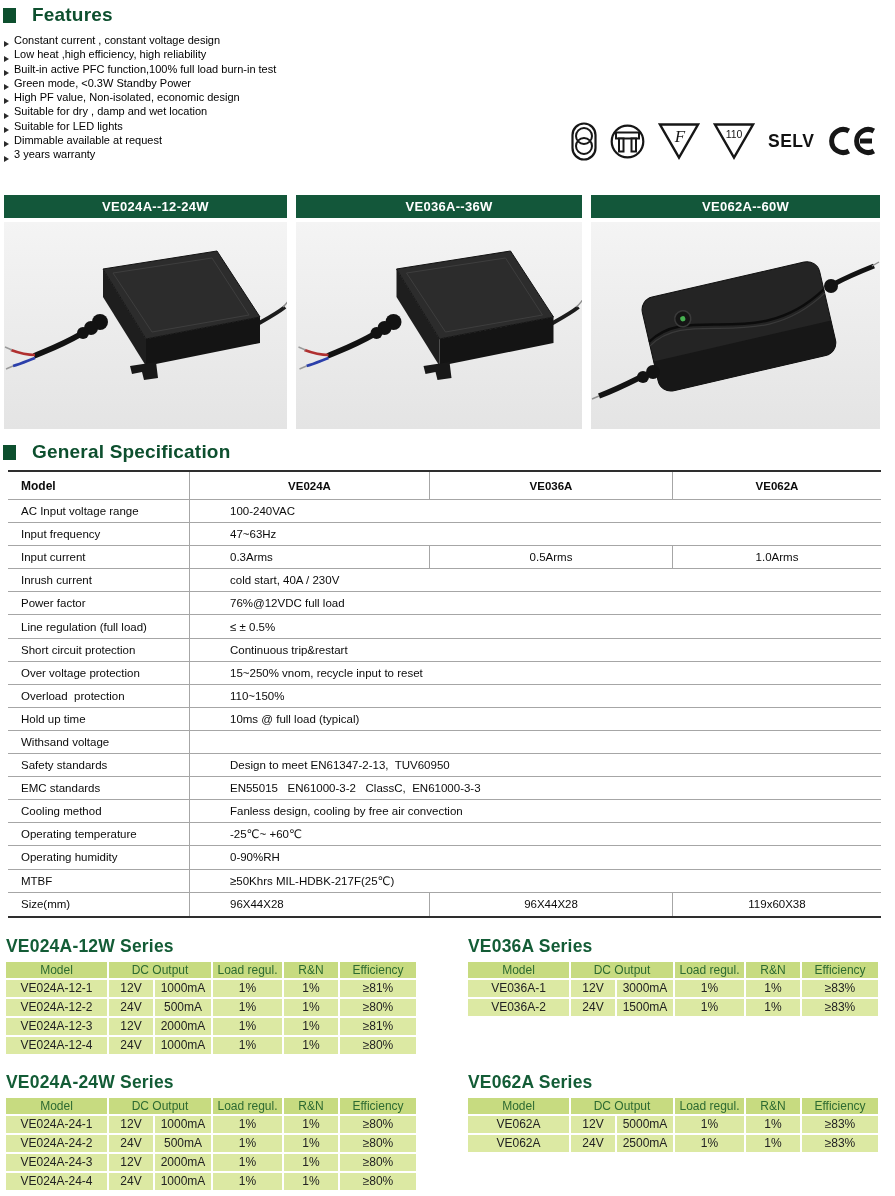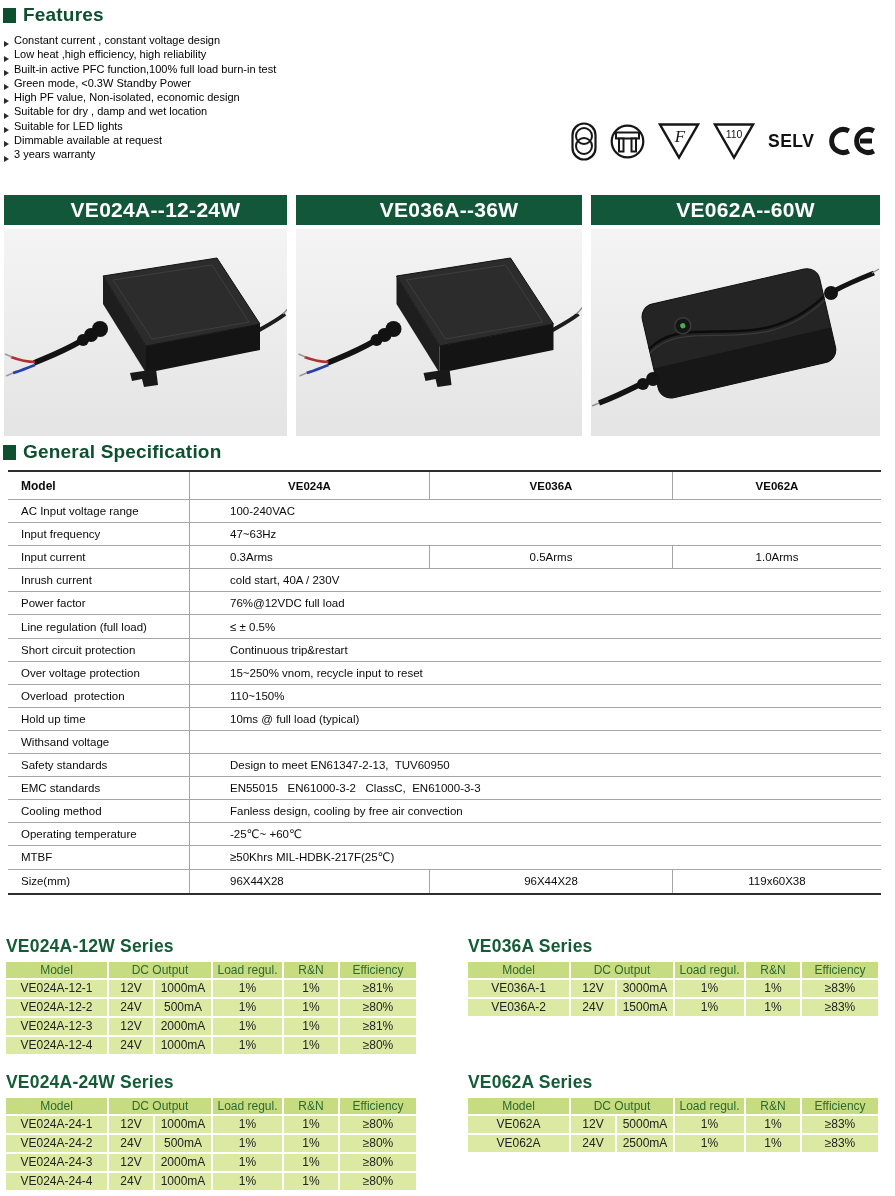--- a/index.html
+++ b/index.html
@@ -2,38 +2,38 @@
 <html><head>
 <meta charset="utf-8">
 <style>
   html,body{margin:0;padding:0;}
   body{
     width:895px;height:1196px;position:relative;background:#fff;
     font-family:"Liberation Sans","DejaVu Sans",sans-serif;color:#111;
     overflow:hidden;
   }
   
-  .heading{position:absolute;display:flex;align-items:center;gap:7px;}
+  .heading{position:absolute;display:flex;align-items:center;gap:16px;}
   .heading .sq{width:13px;height:15px;background:#0d4f2e;flex:0 0 auto;}
   .heading .txt{font-size:19px;font-weight:bold;color:#0d4f2e;letter-spacing:0.2px;}
 
   
   #features{position:absolute;left:3px;top:4px;width:560px;}
   #features-list{margin-top:7px;}
   .feat{display:flex;align-items:flex-end;font-size:11px;line-height:14.3px;color:#000;}
   .bullet{width:0;height:0;border-left:5px solid #2b2b2b;border-top:3px solid transparent;
           border-bottom:3px solid transparent;margin:4px 5px 0 1px;flex:0 0 auto;}
 
   
   #certs{position:absolute;left:571px;top:110px;height:62px;display:flex;align-items:center;gap:13px;}
   .selv{font-weight:bold;font-size:17.5px;letter-spacing:0.5px;color:#111;}
 
   
   #products{position:absolute;left:4px;top:195px;display:grid;grid-template-columns:283px 286px 289px;column-gap:9px;}
-  .pbar{height:30px;background:#13573a;color:#fff;font-weight:bold;font-size:21px;
+  .pbar{height:23px;background:#13573a;color:#fff;font-weight:bold;font-size:13px;
         display:flex;align-items:center;justify-content:center;letter-spacing:0.3px;padding-left:20px;}
   .pimg{margin-top:4px;height:207px;background:linear-gradient(#f4f4f4,#e4e4e4);position:relative;overflow:hidden;}
   .pimg svg{position:absolute;left:0;top:0;}
 
   
   #gs-heading{left:3px;top:441px;}
   #spec-table{position:absolute;left:8px;top:470px;width:873px;
               border-top:2px solid #2e2e2e;border-bottom:2px solid #2e2e2e;}
   .spec-row{display:grid;grid-template-columns:182px 240px 243px 208px;height:23.1px;
             box-sizing:border-box;border-bottom:1px solid #a6a6a6;}
@@ -268,20 +268,24 @@
     </div>
     <div class="spec-row">
       <div class="cell-label">Cooling method</div>
       <div class="cell-span">Fanless design, cooling by free air convection</div>
     </div>
     <div class="spec-row">
       <div class="cell-label">Operating temperature</div>
       <div class="cell-span">-25℃~ +60℃</div>
     </div>
     <div class="spec-row">
+      <div class="cell-label">Operating humidity</div>
+      <div class="cell-span">0-90%RH</div>
+    </div>
+    <div class="spec-row">
       <div class="cell-label">MTBF</div>
       <div class="cell-span">≥50Khrs MIL-HDBK-217F(25℃)</div>
     </div>
     <div class="spec-row" style="border-bottom: none;">
       <div class="cell-label">Size(mm)</div>
       <div class="cell-v v1 vline">96X44X28</div>
       <div class="cell-v c vline">96X44X28</div>
       <div class="cell-v c">119x60X38</div>
     </div>
   </div>

